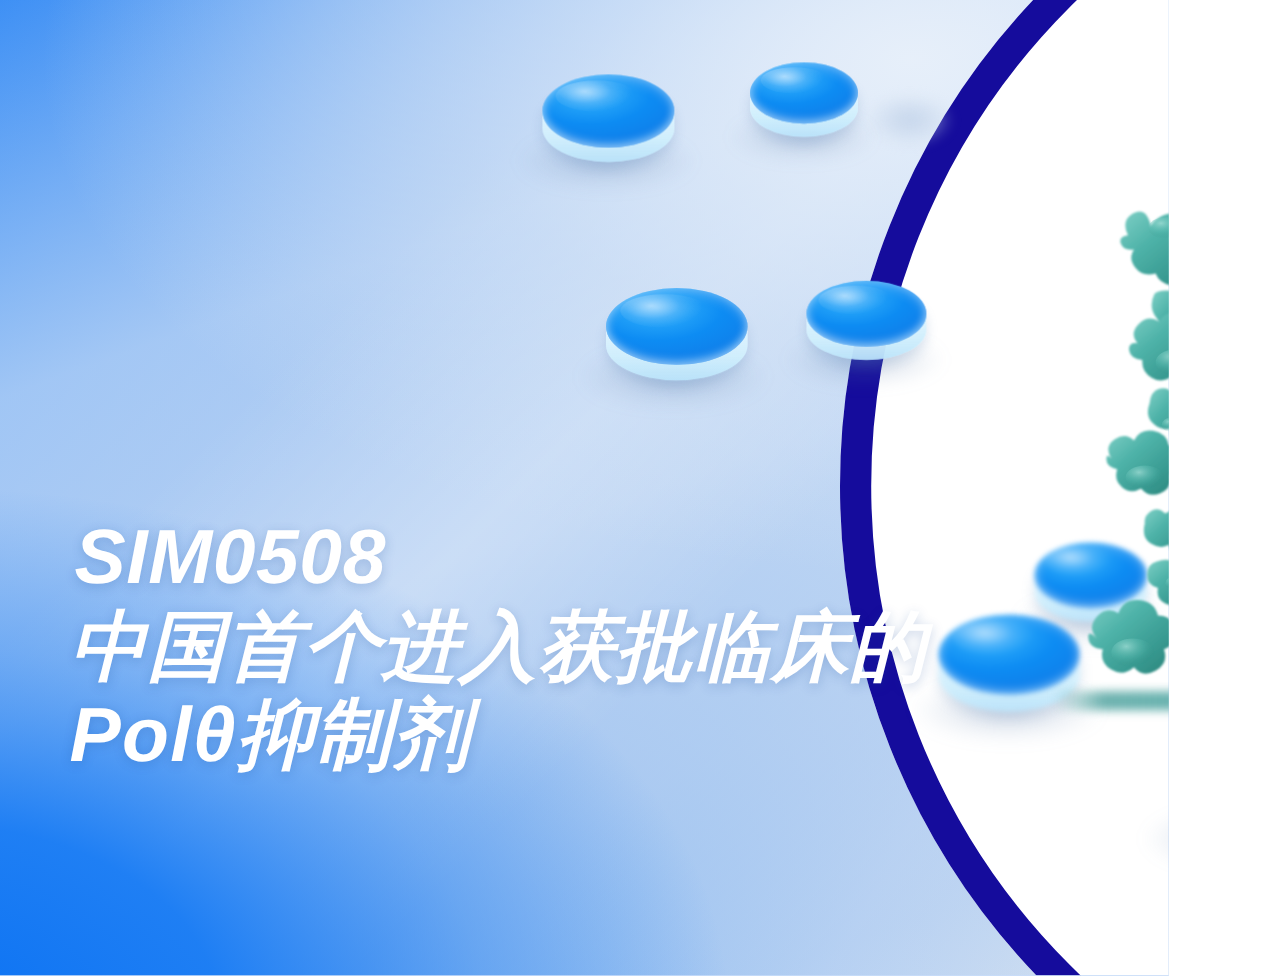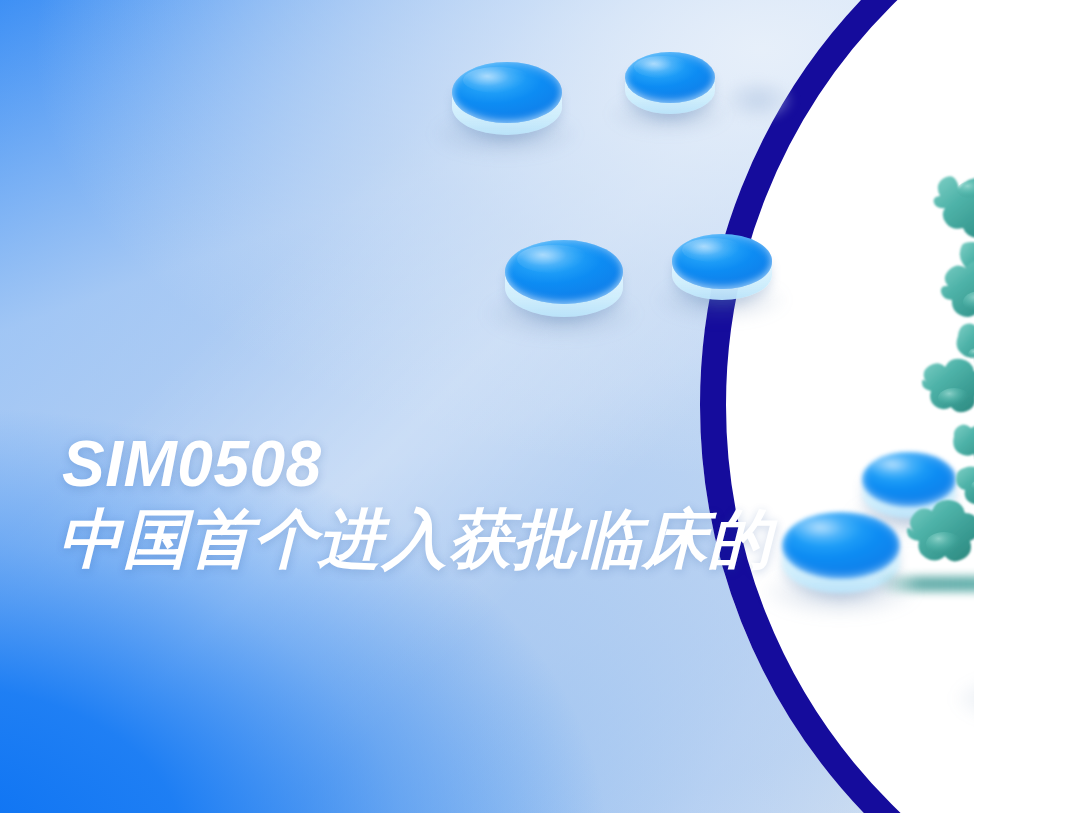--- a/index.html
+++ b/index.html
@@ -307,16 +307,17 @@
       <ellipse cx="104" cy="108" rx="8" ry="6" fill="url(#tealHi)"></ellipse>
       <ellipse cx="96" cy="204" rx="8" ry="6" fill="url(#tealHi)"></ellipse>
       <ellipse cx="100" cy="336" rx="9" ry="6" fill="url(#tealHi)"></ellipse>
     </g>
   </svg>
 
   <div class="headline">
     <div class="h-main">SIM0508</div>
     <div class="h-sub">
       <span class="l2">中国首个进入获批临床的</span>
+      <span class="l2">Polθ抑制剂</span>
     </div>
   </div>
 
 </div>
 
 </body></html>

